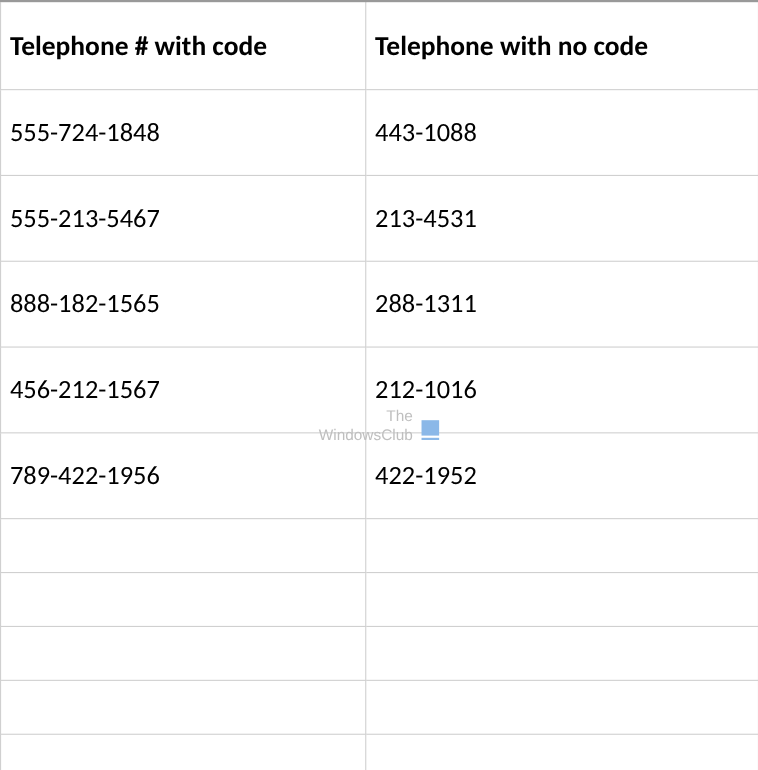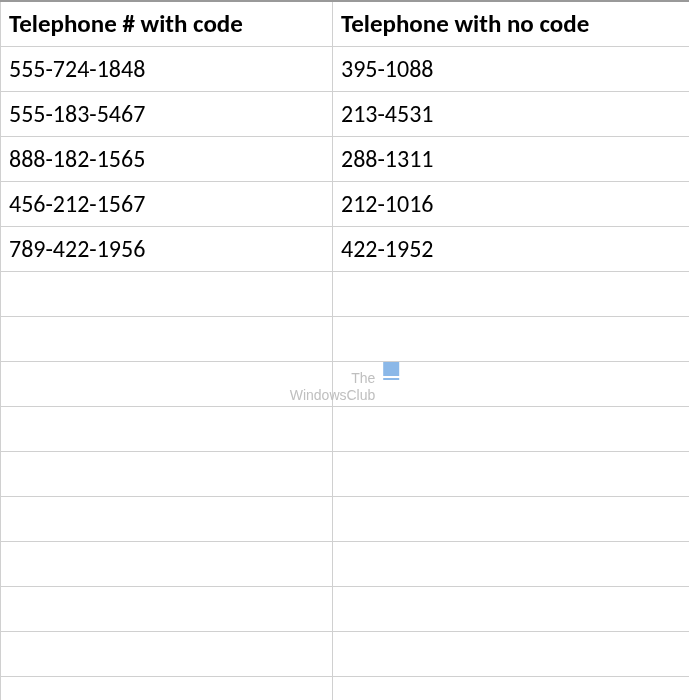--- a/index.html
+++ b/index.html
@@ -15,21 +15,21 @@
       overflow: hidden;
       position: relative;
     }
     .spreadsheet {
       width: 100%;
       border-collapse: collapse;
       table-layout: fixed;
     }
     .spreadsheet td, .spreadsheet th {
       border: 1px solid #d0d0d0;
-      padding: 6px 8px;
+      padding: 24px 8px;
       text-align: left;
       font-size: 24px;
       height: 45px;
       vertical-align: middle;
       font-weight: normal;
       color: #000;
       overflow: hidden;
       white-space: nowrap;
     }
     .spreadsheet th {
@@ -41,21 +41,21 @@
     }
     .spreadsheet .col-b {
       width: 357px;
     }
     .watermark {
       position: absolute;
       top: 370px;
       left: 50%;
       transform: translateX(-50%);
       display: flex;
-      align-items: flex-start;
+      align-items: flex-end;
       color: #bfbfbf;
       font-size: 14px;
       font-family: Arial, sans-serif;
       pointer-events: none;
       user-select: none;
     }
     .watermark-text {
       text-align: right;
       line-height: 1.2;
       margin-right: 8px;
@@ -90,24 +90,24 @@
   </colgroup>
   <thead>
     <tr>
       <th>Telephone # with code</th>
       <th>Telephone with no code</th>
     </tr>
   </thead>
   <tbody>
   <tr>
         <td>555-724-1848</td>
-        <td>395-1088</td>
+        <td>443-1088</td>
       </tr>
       <tr>
-        <td>555-183-5467</td>
+        <td>555-213-5467</td>
         <td>213-4531</td>
       </tr>
       <tr>
         <td>888-182-1565</td>
         <td>288-1311</td>
       </tr>
       <tr>
         <td>456-212-1567</td>
         <td>212-1016</td>
       </tr>

